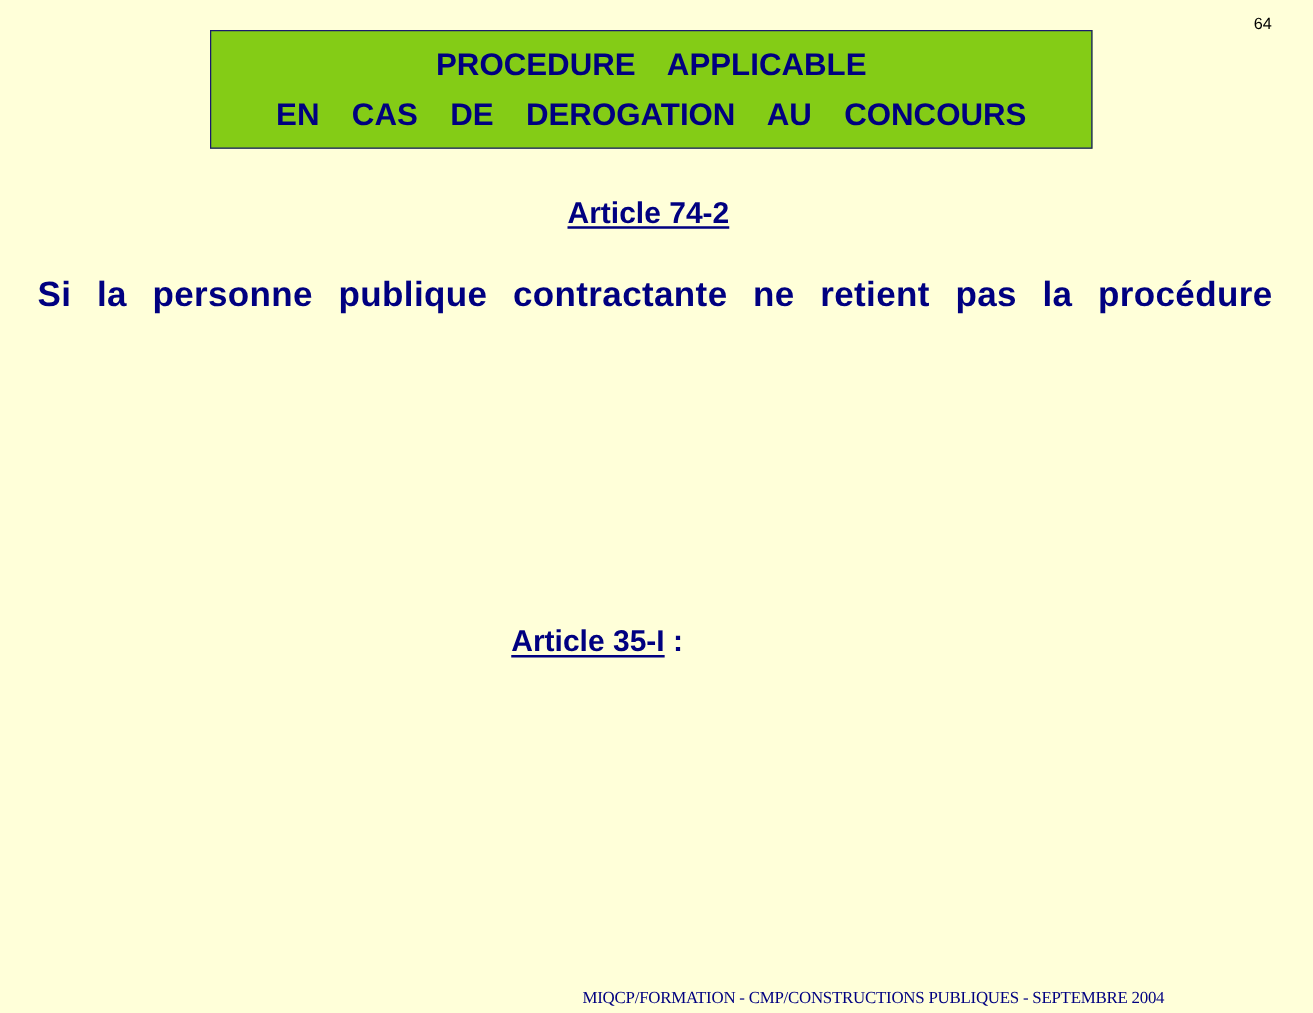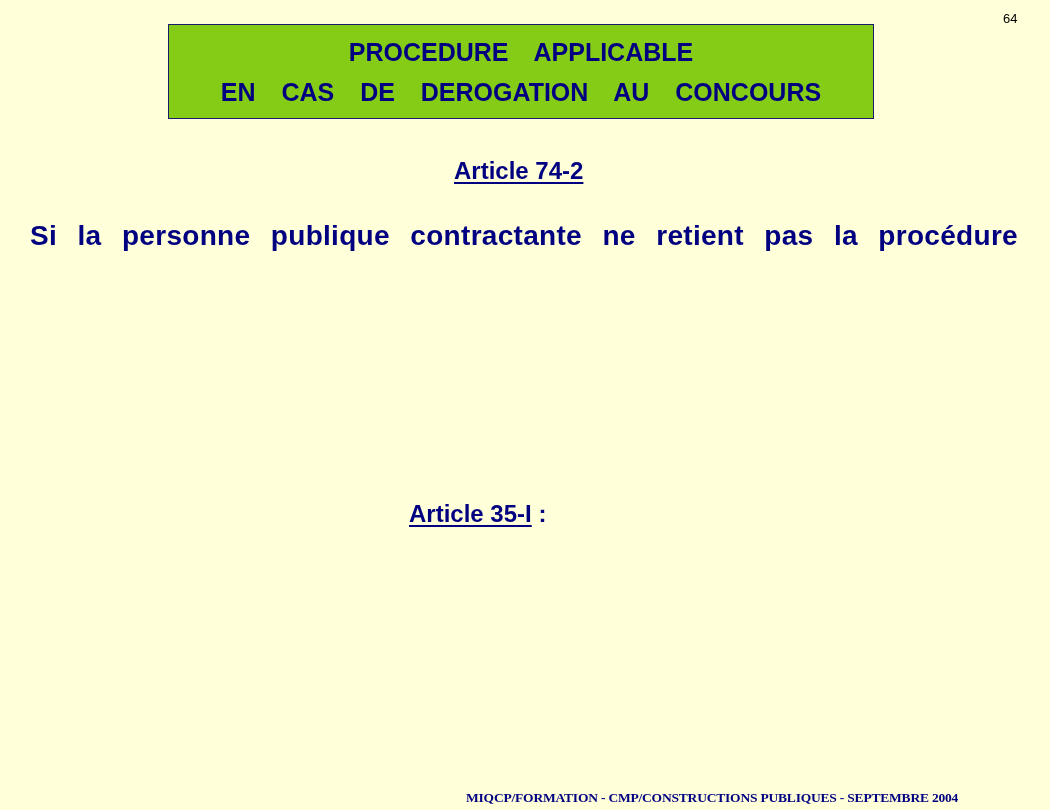--- a/index.html
+++ b/index.html
@@ -91,21 +91,21 @@
       white-space: nowrap;
     }
     .body-line.last {
       text-align-last: left;
     }
     .footer {
       position: absolute;
       left: 466px;
       top: 790px;
       font-family: "Liberation Serif", "DejaVu Serif", serif;
-      font-weight: bold;
+      font-weight: normal;
       font-size: 13.5px;
       color: #000080;
       letter-spacing: -0.2px;
     }
   </style>
 </head>
 <body>
 
 <div class="page-number">64</div>
 

